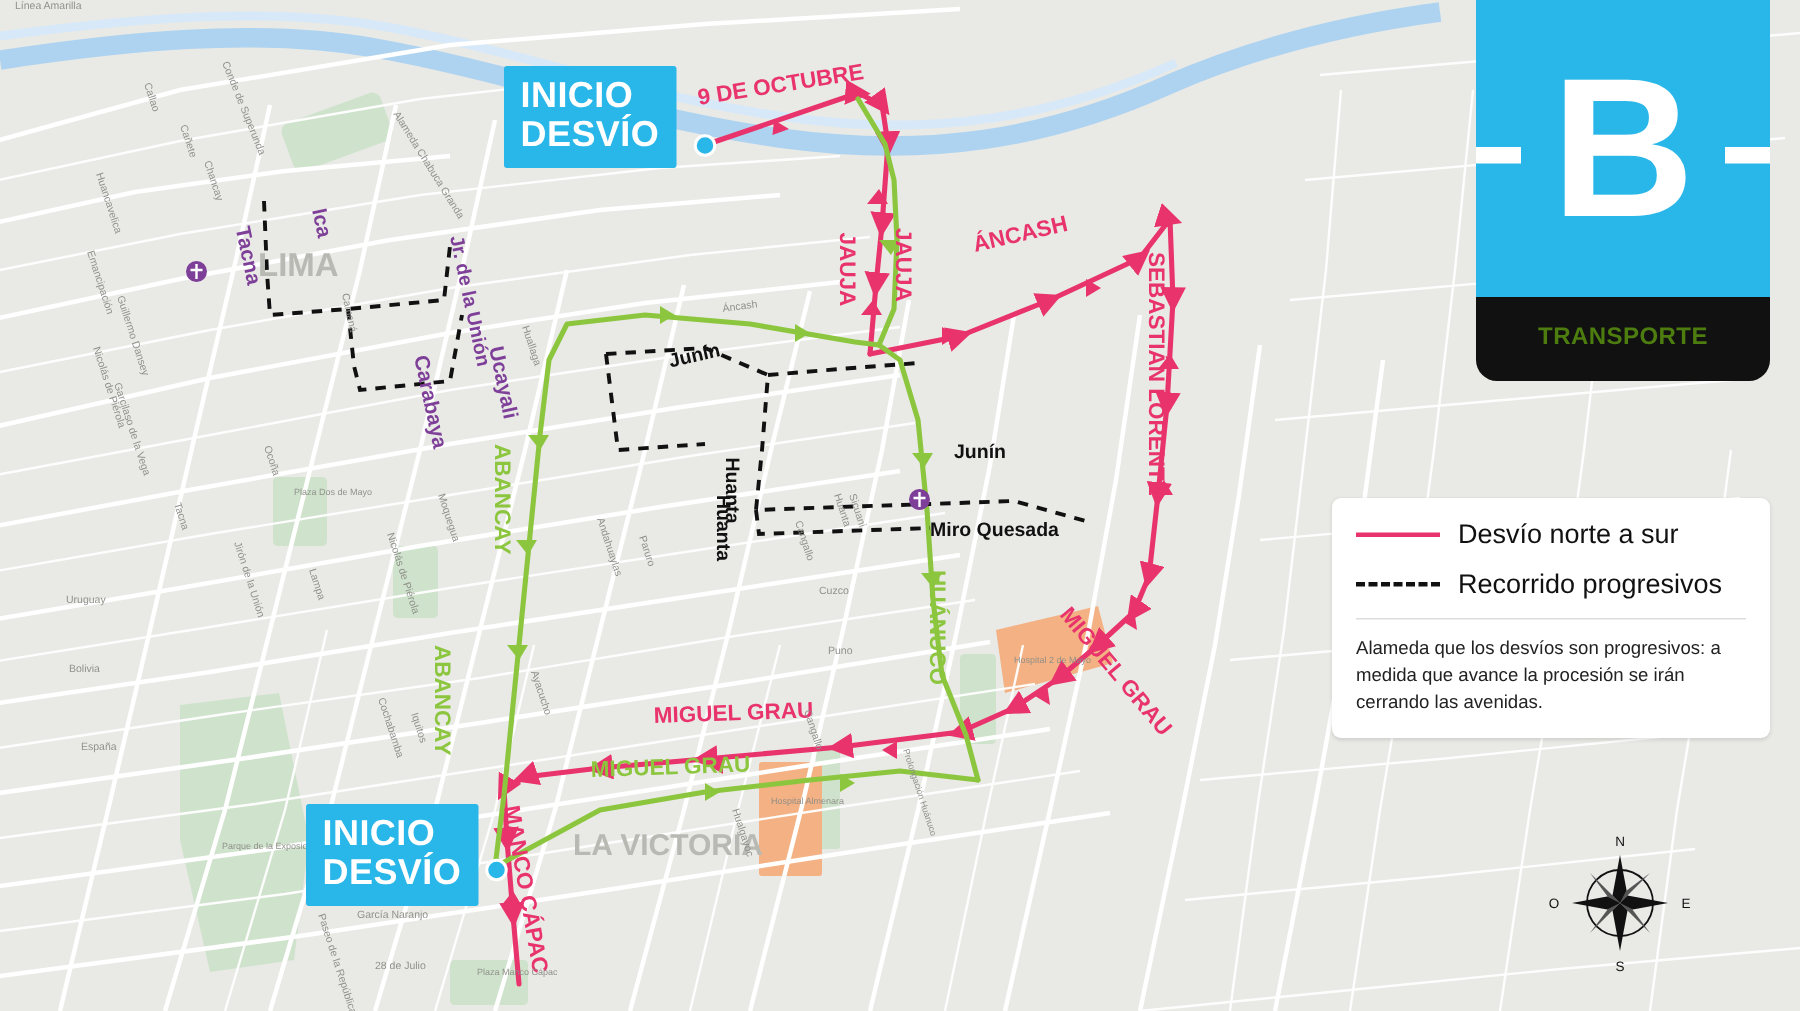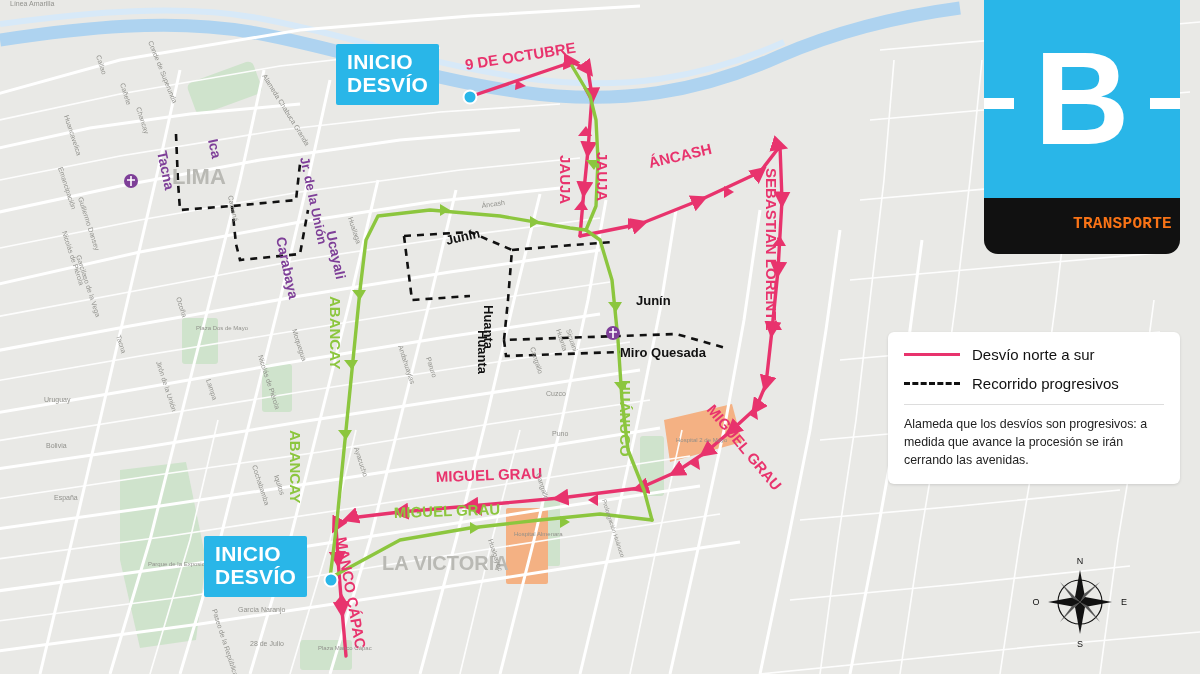--- a/index.html
+++ b/index.html
@@ -25,50 +25,50 @@
     display:flex;align-items:center;justify-content:center;
     color:#fff;font-size:132px;font-weight:bold;line-height:1;
     font-family:"Liberation Sans", sans-serif;
   }
   .badge-bar{
     position:absolute;top:98px;height:11px;background:#fff;width:30px;
   }
   .badge-bar.l{left:0;}
   .badge-bar.r{right:0;}
   .badge-bottom{
-    background:#111;color:#f97316;text-align:right;
+    background:#111;color:#4d7c0f;text-align:center;
     padding:16px 8px 18px 8px;border-radius:0 0 14px 14px;
-    font-size:16px;font-weight:bold;line-height:1.35;letter-spacing:.3px;font-family:Liberation Mono, monospace;
+    font-size:16px;font-weight:bold;line-height:1.35;letter-spacing:.3px;
   }
 
   
   .legend{
     position:absolute;right:20px;top:332px;width:260px;background:#fff;
     border-radius:6px;padding:14px 16px 14px 16px;
     box-shadow:0 1px 3px rgba(0,0,0,.12);
   }
   .legend-row{display:flex;align-items:center;margin-bottom:12px;}
   .legend-swatch{width:56px;height:0;margin-right:12px;flex:none;}
   .sw-pink{border-top:3px solid #e8336d;}
   .sw-green{border-top:3px solid #8cc63e;}
   .sw-dot{border-top:3px dashed #111;}
-  .legend-label{font-size:15px;color:#111;}
+  .legend-label{font-size:18px;color:#111;}
   .legend-note{
     border-top:1px solid #ddd;padding-top:11px;margin-top:4px;
     font-size:12.4px;color:#222;line-height:1.45;
   }
   .legend-note b{font-weight:normal;}
 
   
   .compass{position:absolute;right:72px;bottom:24px;width:96px;height:96px;}
 
   
   .inicio{
     position:absolute;background:#29b6e8;color:#fff;font-weight:bold;
-    font-size:21px;line-height:1.08;padding:7px 11px 9px 11px;border-radius:2px;
+    font-size:24px;line-height:1.08;padding:7px 11px 9px 11px;border-radius:2px;
     letter-spacing:.3px;
   }
   .inicio span{display:block;}
   #inicio1{left:336px;top:44px;}
   #inicio2{left:204px;top:536px;}
 </style>
 </head>
 <body>
 
 <svg id="map" viewBox="0 0 1200 674">

